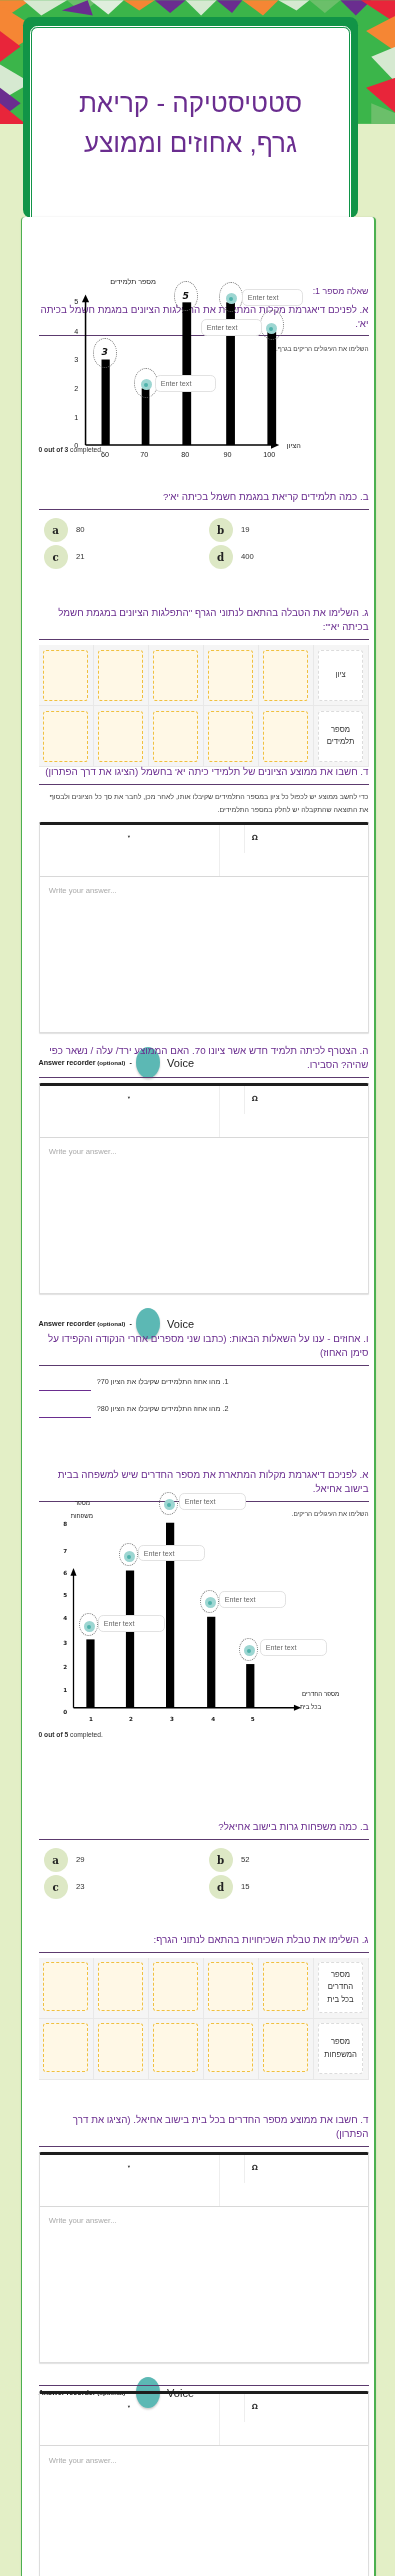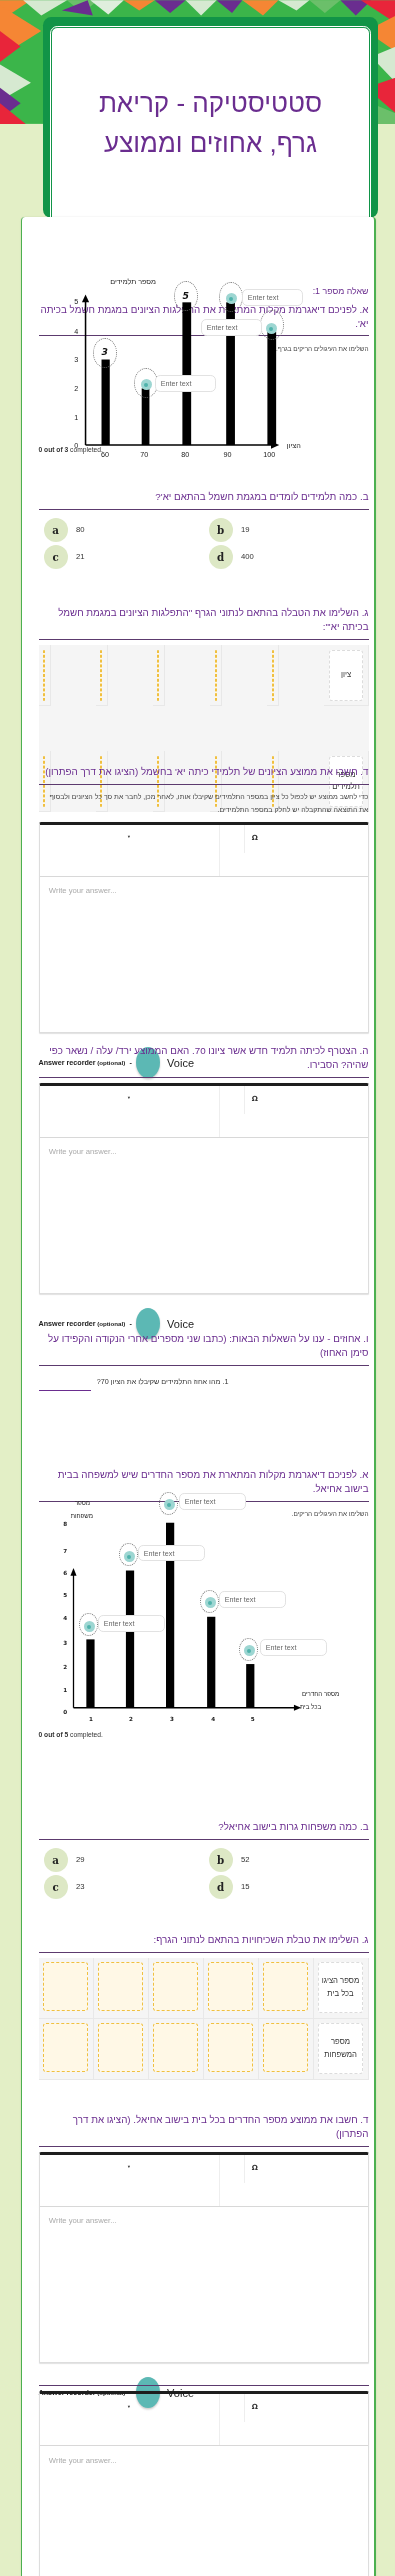--- a/index.html
+++ b/index.html
@@ -13,21 +13,21 @@
     overflow: hidden;
   }
   
   .pattern {
     position: absolute; left: 0; top: 0; width: 396px; height: 124px;
     overflow: hidden;
   }
   .pattern svg { display: block; }
   
   .title-card {
-    position: absolute; left: 43px; top: 17px; width: 335px; height: 201px;
+    position: absolute; left: 23px; top: 17px; width: 335px; height: 201px;
     background: #119447; border-radius: 8.2px; padding: 8.8px 6.7px 0 6.7px;
   }
   .title-inner {
     background: #fff; border: 1px solid #119447; outline: 1.5px solid #fff;
     border-radius: 6.2px 6.2px 0 0; height: 100%;
     display: flex; align-items: center; justify-content: center;
     padding: 0 26px; margin: 1px;
   }
   .title-text {
     direction: rtl; text-align: center; color: #6a2d8f;
@@ -222,21 +222,21 @@
 
     <div class="dotring" style="left:222px; top:36px; width:24px; height:30px;"></div>
     <div class="hotspot" style="left:228px; top:49px;"></div>
     <div class="enter-box" style="left:163px; top:45px;">Enter text</div>
   </div>
   <div class="completed" style="left:16.5px; top:229px;">
     <b>0 out of 3</b><span> completed.</span>
   </div>
 
   <div class="section" style="top:273px;">
-    <div class="q-title">ב. כמה תלמידים לומדים במגמת חשמל בהתאם יא'?</div>
+    <div class="q-title">ב. כמה תלמידים קריאת במגמת חשמל בכיתה יא'?</div>
     <hr class="q-rule">
     <div class="choices" style="margin-top:8.2px;">
       <div class="choice">
           <div class="choice-bubble">a</div>
           <span class="choice-val">80</span>
         </div>
       <div class="choice">
           <div class="choice-bubble">b</div>
           <span class="choice-val">19</span>
         </div>
@@ -247,21 +247,21 @@
       <div class="choice">
           <div class="choice-bubble">d</div>
           <span class="choice-val">400</span>
         </div>
     </div>
   </div>
 
   <div class="section" style="top:389px;">
     <div class="q-title">ג. השלימו את הטבלה בהתאם לנתוני הגרף "התפלגות הציונים במגמת חשמל בכיתה יא'":</div>
     <hr class="q-rule">
-    <div class="dtable" style="margin-top:5.2px; grid-template-columns: repeat(6, 1fr); grid-auto-rows: 61px; gap: 45px;">
+    <div class="dtable" style="margin-top:5.2px; grid-template-columns: repeat(6, 1fr); grid-auto-rows: 61px;">
       <div class="dcell">
           <div class="dlabel">ציון</div>
         </div>
       <div class="dcell">
           <div class="dslot"></div>
         </div>
       <div class="dcell">
           <div class="dslot"></div>
         </div>
       <div class="dcell">
@@ -339,20 +339,24 @@
     </div>
   </div>
 
   <div class="section" style="top:1115px;">
     <div class="q-title">ו. אחוזים - ענו על השאלות הבאות: (כתבו שני מספרים אחרי הנקודה והקפידו על סימן האחוז)</div>
     <hr class="q-rule">
     <div style="margin-top:2.1px;">
       <div class="pct-row">
           <input class="pct-input" style="">
           <span class="pct-text">1. מהו אחוז התלמידים שקיבלו את הציון 70?</span>
+        </div>
+      <div class="pct-row">
+          <input class="pct-input" style="">
+          <span class="pct-text">2. מהו אחוז התלמידים שקיבלו את הציון 80?</span>
         </div>
     </div>
   </div>
 
   <div class="section" style="top:1234px;">
     <div class="q-title" style="margin-top:17px;">א. לפניכם דיאגרמת מקלות המתארת את מספר החדרים שיש למשפחה בבית בישוב אחיאל.</div>
     <hr class="q-rule">
     <div class="q-hint">השלימו את העיגולים הריקים.</div>
   </div>
 
@@ -433,21 +437,21 @@
           <span class="choice-val">15</span>
         </div>
     </div>
   </div>
 
   <div class="section" style="top:1716px;">
     <div class="q-title">ג. השלימו את טבלת השכיחויות בהתאם לנתוני הגרף:</div>
     <hr class="q-rule">
     <div class="dtable" style="margin-top:5.2px; grid-template-columns: repeat(6, 1fr); grid-auto-rows: 61px;">
       <div class="dcell">
-          <div class="dlabel">מספר הציגו בכל בית</div>
+          <div class="dlabel">מספר החדרים בכל בית</div>
         </div>
       <div class="dcell">
           <div class="dslot" style="max-height:49px;"></div>
         </div>
       <div class="dcell">
           <div class="dslot" style="max-height:49px;"></div>
         </div>
       <div class="dcell">
           <div class="dslot" style="max-height:49px;"></div>
         </div>

